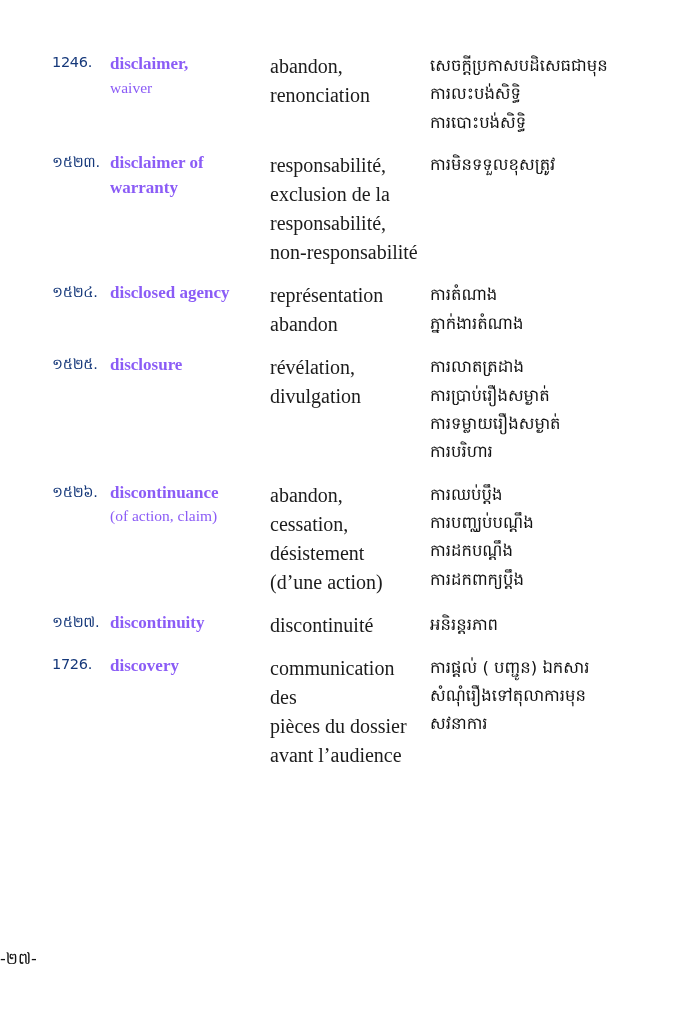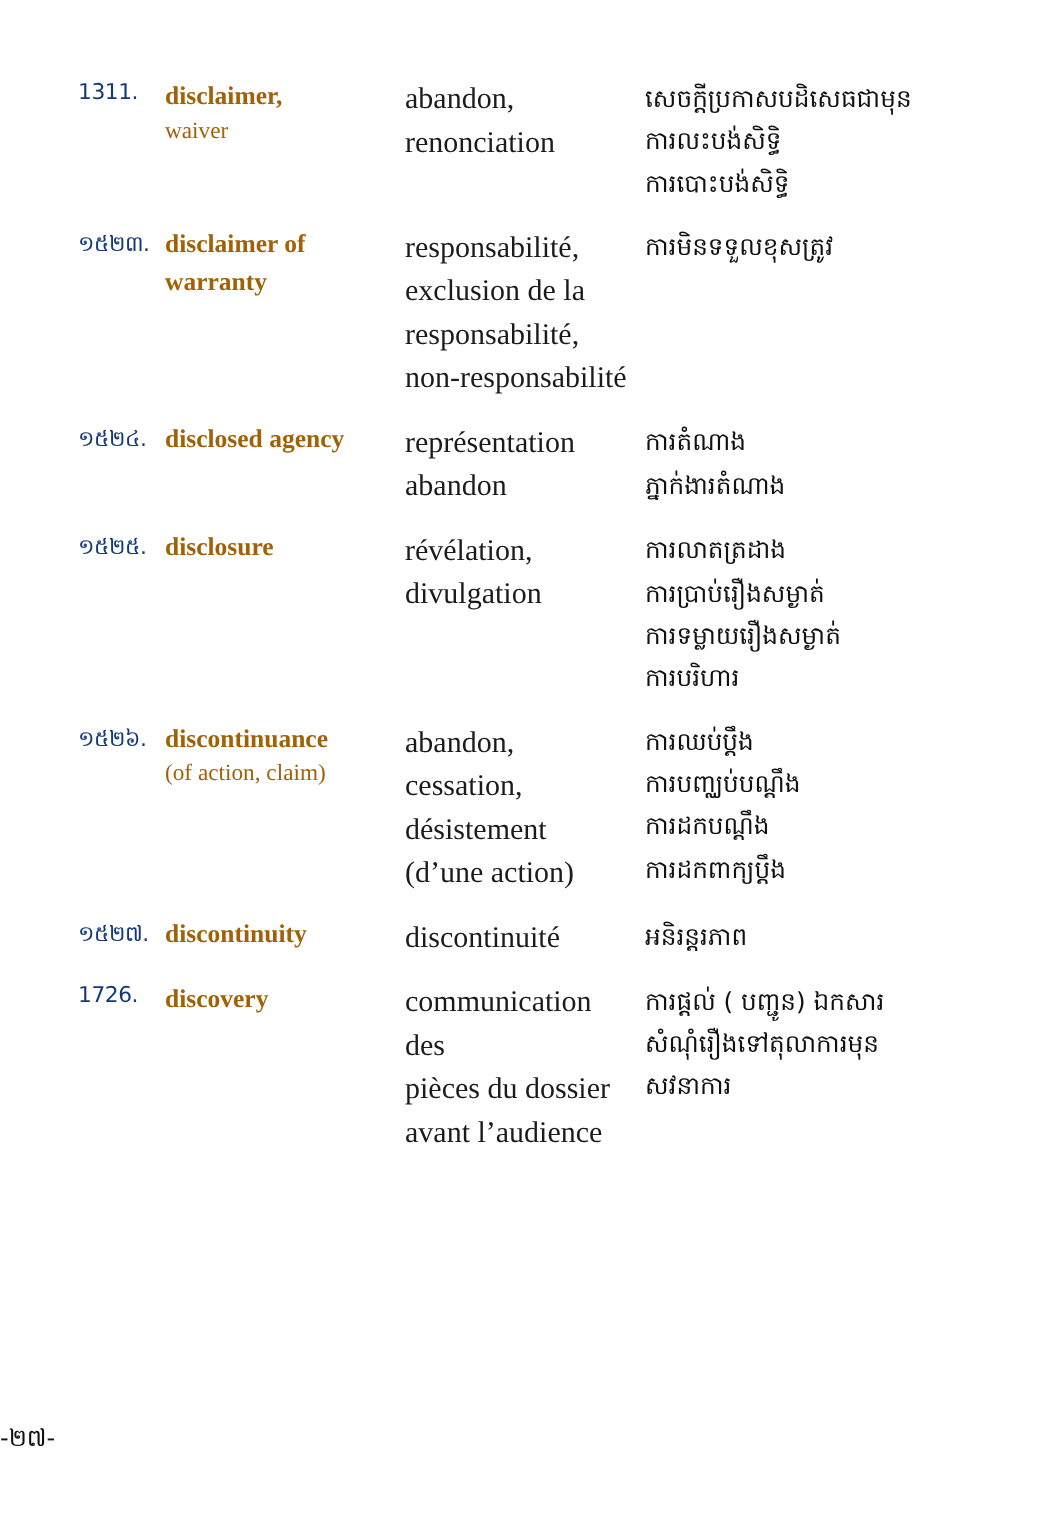--- a/index.html
+++ b/index.html
@@ -35,21 +35,21 @@
   .num {
     font-family: "DejaVu Sans", sans-serif;
     font-size: 14.5px;
     color: #15387a;
     text-align: left;
     padding-top: 2px;
     white-space: nowrap;
     letter-spacing: -0.3px;
   }
   .term {
-    color: #a16207;
+    color: #8b5cf6;
     font-weight: bold;
     font-size: 17px;
     line-height: 1.45;
     padding-right: 10px;
   }
   .term .sub {
     font-weight: normal;
     font-size: 15.5px;
     display: block;
   }
@@ -79,21 +79,21 @@
     color: #111;
   }
 </style>
 </head>
 <body>
 
 <div class="page">
   <div class="entries">
 
     <div class="entry">
-      <div class="num">1311.</div>
+      <div class="num">1246.</div>
       <div class="term">
         <span>disclaimer,</span>
         <span class="sub">waiver</span>
       </div>
       <div class="french">
         <div>abandon,</div>
         <div>renonciation</div>
       </div>
       <div class="khmer">
         <div>សេចក្ដីប្រកាសបដិសេធជាមុន</div>

